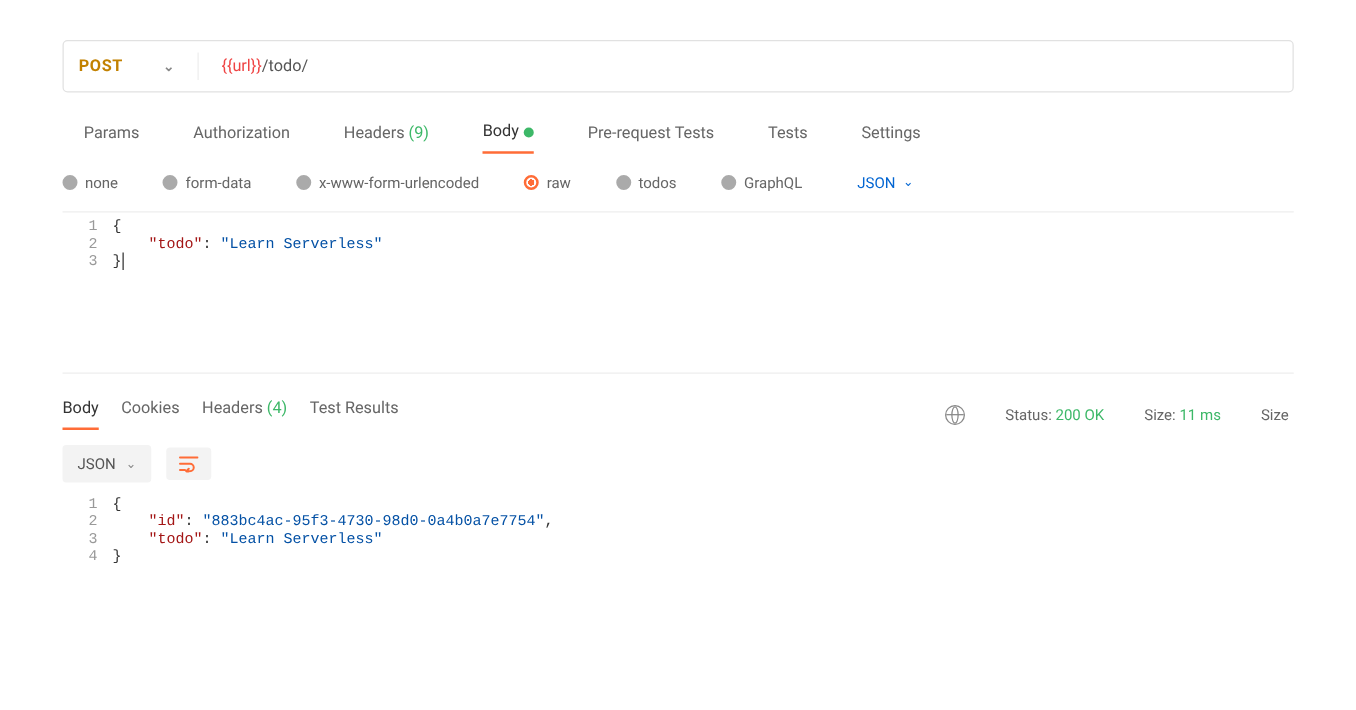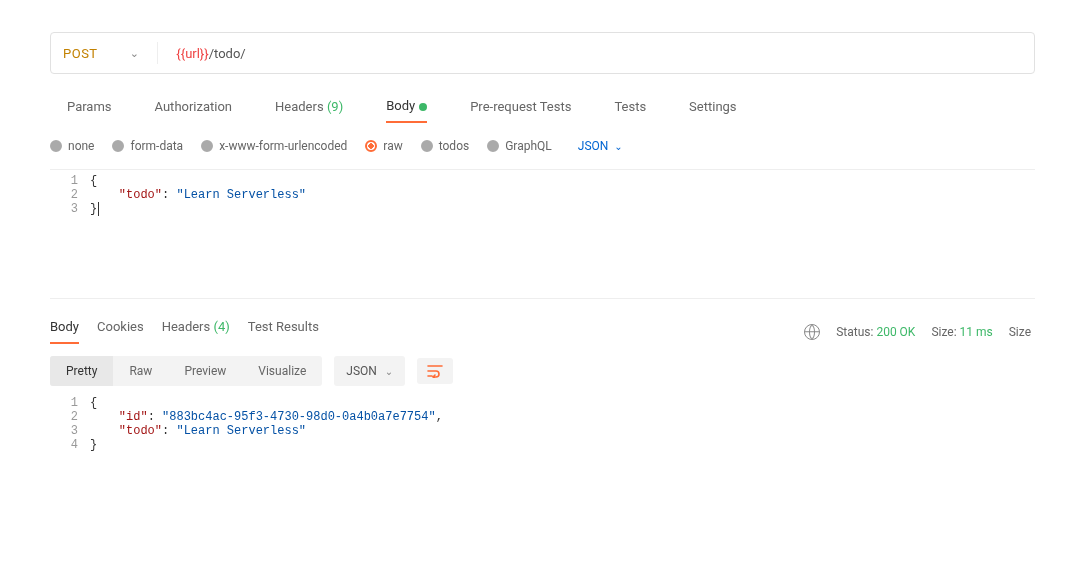--- a/index.html
+++ b/index.html
@@ -17,21 +17,21 @@
     
     .request-bar {
       border: 1px solid #e1e1e1;
       border-radius: 4px;
       display: flex;
       align-items: center;
       height: 42px;
       padding: 0 12px;
     }
     .method {
-      font-weight: 400;
+      font-weight: 700;
       color: #C28100;
       font-size: 13px;
       letter-spacing: 0.5px;
       display: flex;
       align-items: center;
     }
     .chevron {
       margin-left: 32px;
       color: #888;
       font-size: 11px;
@@ -64,21 +64,21 @@
       background: #3db868;
       border-radius: 50%;
       margin-left: 4px;
       vertical-align: middle;
     }
     
     
     .body-types {
       display: flex;
       align-items: flex-start;
-      gap: 18px;
+      gap: 36px;
       margin-top: 16px;
       font-size: 12px;
       color: #666;
     }
     .radio-item { display: flex; align-items: center; gap: 6px; }
     .radio {
       width: 12px; height: 12px;
       border: 2px solid #aaa;
       border-radius: 50%;
       display: inline-block;
@@ -127,21 +127,21 @@
     .response-section { margin-top: 20px; }
     .resp-header {
       display: flex;
       justify-content: space-between;
       align-items: center;
       padding-right: 4px;
     }
     .resp-tabs { display: flex; gap: 18px; font-size: 13px; color: #666; }
     .resp-tab { padding-bottom: 8px; cursor: pointer; }
     .resp-tab-active { color: #333; border-bottom: 2px solid #ff6c37; }
-    .resp-meta { display: flex; align-items: center; gap: 16px; font-size: 12px; color: #666; }
+    .resp-meta { display: flex; align-items: center; gap: 32px; font-size: 12px; color: #666; }
     .globe {
       width: 16px; height: 16px;
       border: 1.5px solid #888;
       border-radius: 50%;
       position: relative;
     }
     .globe::before {
       content: '';
       position: absolute;
       top: 0; left: 50%;
@@ -304,26 +304,20 @@
         </span>
         <span>
           <span>Size:</span>
           <span class="meta-green">11 ms</span>
         </span>
         <span>Size</span>
       </div>
     </div>
 
     <div class="resp-toolbar">
-      <div class="seg">
-        <div class="seg-btn active">Pretty</div>
-        <div class="seg-btn">Raw</div>
-        <div class="seg-btn">Preview</div>
-        <div class="seg-btn">Visualize</div>
-      </div>
       <div class="format-box">
         <span>JSON</span>
         <span style="font-size:10px;color:#888;">⌄</span>
       </div>
       <div class="wrap-btn">
         <svg width="16" height="14" viewBox="0 0 16 14">
             <path d="M1 2 h14 M1 7 h8 a3 3 0 0 1 0 6 h-3 m0 0 l2 -2 m-2 2 l2 2 M1 12 h4" stroke="#ff6c37" stroke-width="1.6" fill="none" stroke-linecap="round"></path>
           </svg>
       </div>
     </div>

